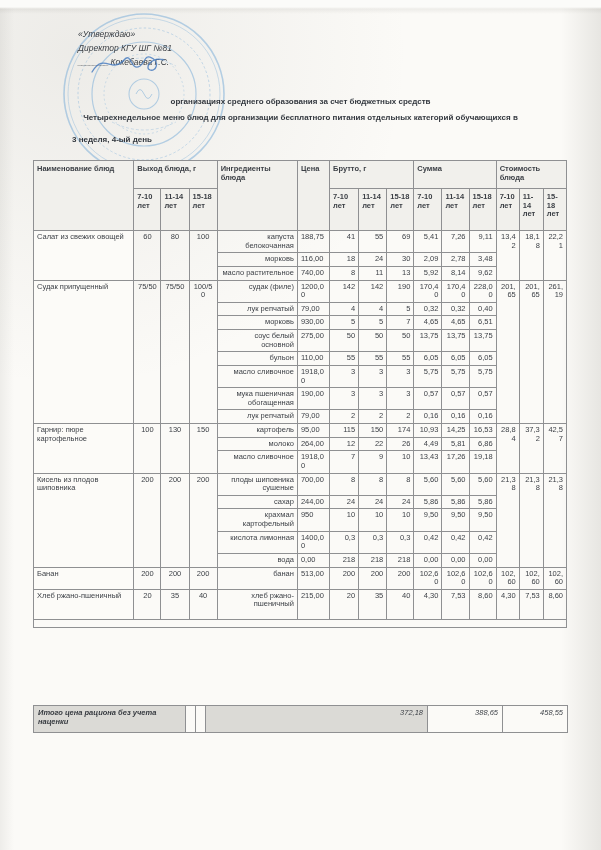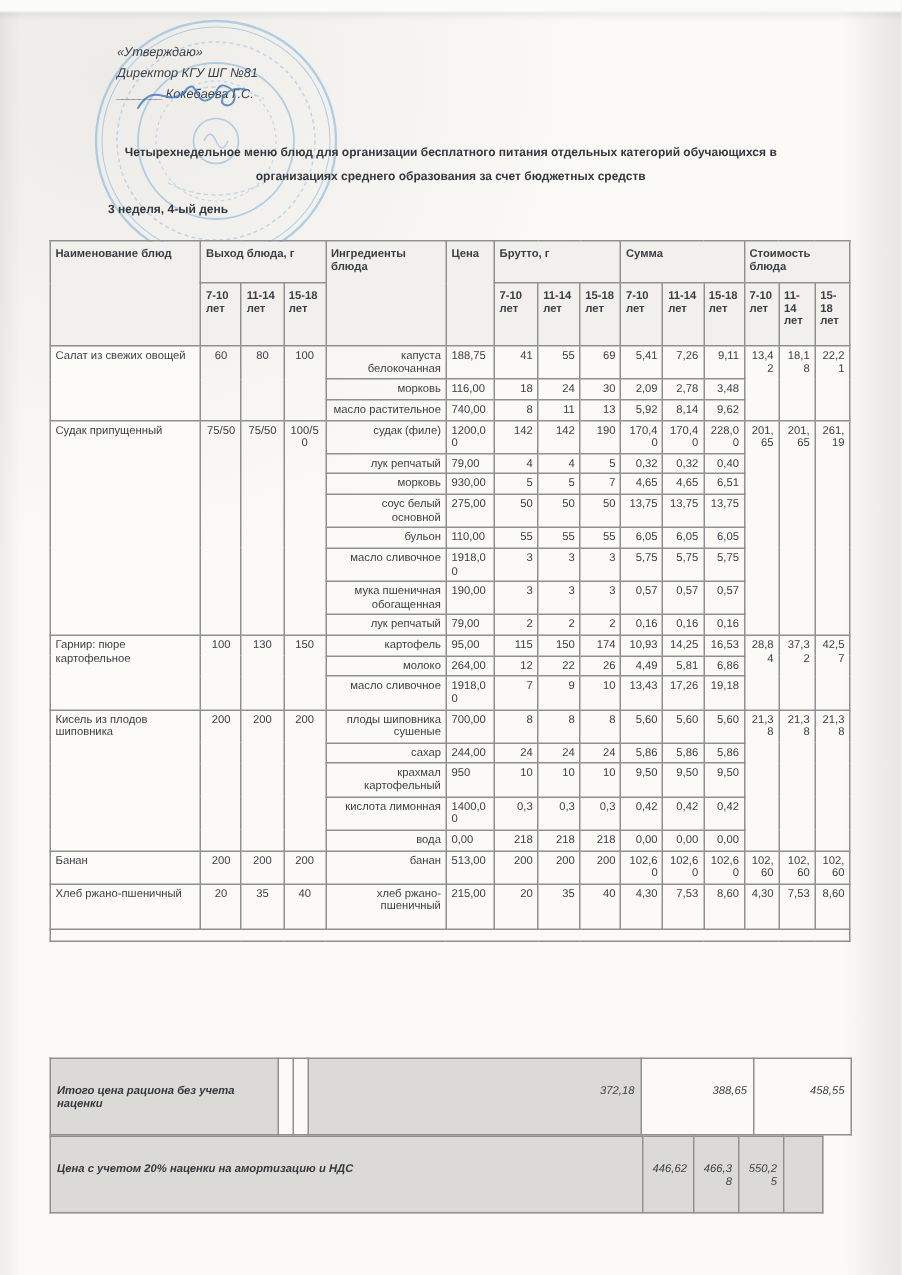--- a/index.html
+++ b/index.html
@@ -56,21 +56,21 @@
   .c-dish{ text-align:left; padding-left:5px; background:#fcfbf8; }
   .c-ingr{ text-align:right; padding-right:12px;margin-top:21px; }
   .c-num{ text-align:right; word-break:break-all; }
   .c-yield{ text-align:center; padding:2px 4px; }
   .c-price{ text-align:left; }
   .vb{ vertical-align:bottom; }
   tr.tall{ height:30px; }
   tr.spacer td{ height:8px; }
   
   .footer-wrap{ position:absolute; left:33px; top:705px; font-size:7.5px; }
-  .ftable td{ border:1px solid #8f9092; padding:16px 4px; line-height:1.2; vertical-align:top;font-style:italic; }
+  .ftable td{ border:1px solid #8f9092; padding:2px 4px; line-height:1.2; vertical-align:top;font-style:italic; }
   .f-label{ background:#dbdad6; font-style:italic; font-weight:bold; color:#35393f; }
   .f-gray{ background:#dbdad6; }
   .f-white{ background:#fbfaf7; }
   .f-val{ text-align:right; word-break:break-all; }
   .f1{ width:534px; }
   .f1 td{ height:27px; }
   .f2{ width:515px; }
   .f2 td{ height:28px; }
   .vbot{ vertical-align:bottom; text-align:right; padding-right:34px; }
 </style>
@@ -97,22 +97,22 @@
     <div>«Утверждаю»</div>
     <div>Директор КГУ ШГ №81</div>
     <div><span class="sig-line">________&nbsp;&nbsp;</span><span>Кокебаева Г.С.</span></div>
   </div>
 
   <svg class="signature" width="120" height="40" viewBox="0 0 120 40">
     <path d="M6,30 C18,10 26,32 38,18 C46,9 44,30 54,24 C60,20 58,12 66,16 C74,20 70,30 64,28 C58,26 66,14 78,18" fill="none" stroke="#4a7dc0" stroke-width="1.3" stroke-linecap="round" opacity=".85"></path>
   </svg>
 
   <div class="title">
+    <div>организациях среднего образования за счет бюджетных средств</div>
     <div>Четырехнедельное меню блюд для организации бесплатного питания отдельных категорий обучающихся в</div>
-    <div>организациях среднего образования за счет бюджетных средств</div>
   </div>
 
   <div class="week-day">3 неделя, 4-ый день</div>
 
   <div class="table-wrap">
     <table class="menu">
       <colgroup>
         <col style="width:100px">
           <col style="width:27px">
           <col style="width:28px">
@@ -428,33 +428,15 @@
           <tr>
         <td class="f-label">Итого цена рациона без учета наценки</td>
         <td class="f-white"></td>
         <td class="f-white"></td>
         <td class="f-gray vbot">372,18</td>
         <td class="f-white f-val">388,65</td>
         <td class="f-white f-val">458,55</td>
       </tr>
     </tbody>
       </table>
-    <table class="ftable f2">
-      <colgroup>
-        <col style="width:395px">
-          <col style="width:34px">
-          <col style="width:30px">
-        <col style="width:30px">
-          <col style="width:26px">
-      </colgroup>
-      <tbody>
-          <tr>
-        <td class="f-label">Цена с учетом 20% наценки на амортизацию и НДС</td>
-        <td class="f-gray f-val">446,62</td>
-        <td class="f-gray f-val">466,38</td>
-        <td class="f-gray f-val">550,25</td>
-        <td class="f-gray"></td>
-      </tr>
-    </tbody>
-      </table>
   </div>
 
 </div>
 
 </body></html>

